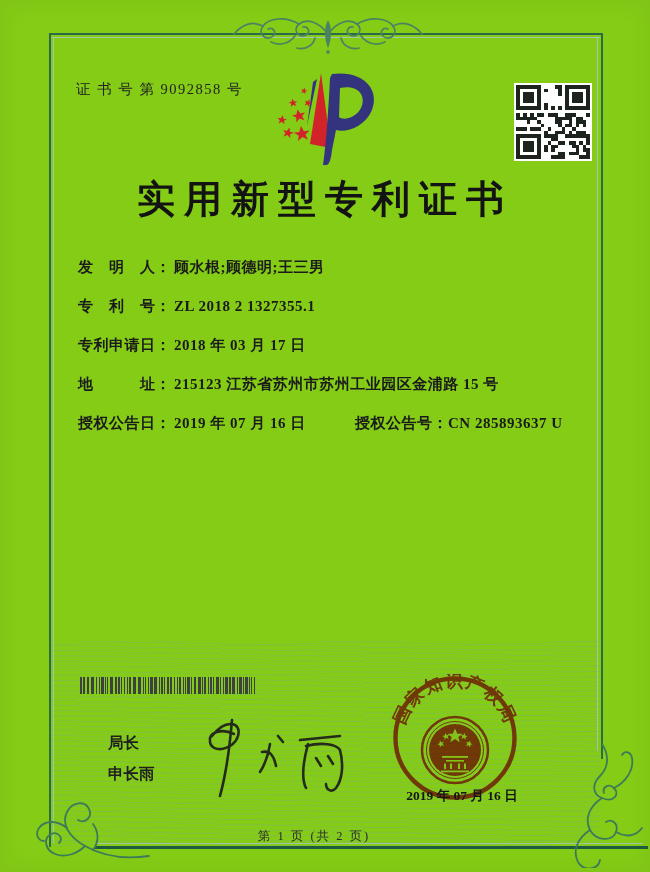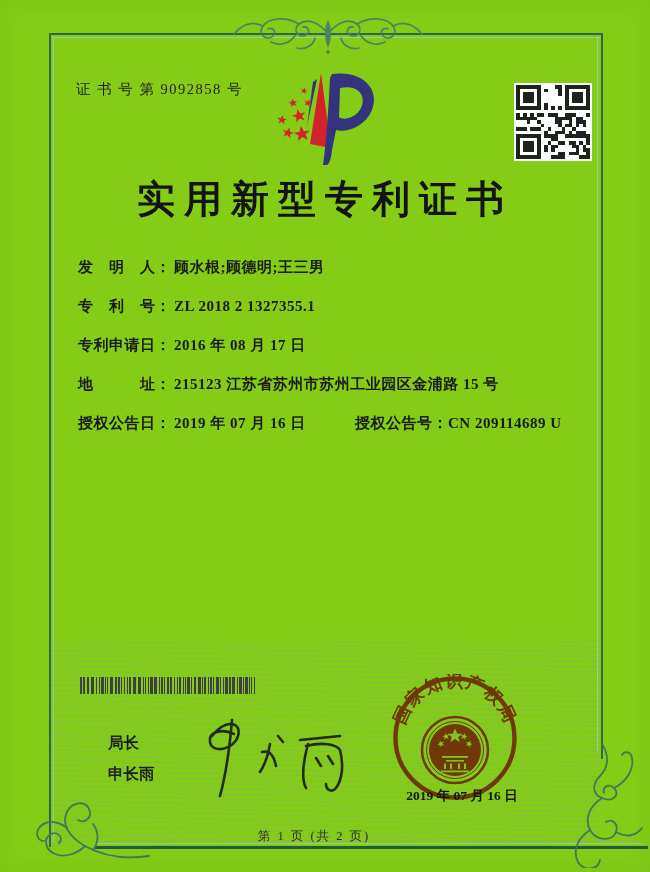--- a/index.html
+++ b/index.html
@@ -320,29 +320,29 @@
   <div class="abs title">实用新型专利证书</div>
 
   <div class="abs fields">
     <div class="field-row">
       <span class="field-label">发　明　人：</span><span>顾水根;顾德明;王三男</span>
     </div>
     <div class="field-row">
       <span class="field-label">专　利　号：</span><span>ZL 2018 2 1327355.1</span>
     </div>
     <div class="field-row">
-      <span class="field-label">专利申请日：</span><span>2016 年 08 月 17 日</span>
+      <span class="field-label">专利申请日：</span><span>2018 年 03 月 17 日</span>
     </div>
     <div class="field-row">
       <span class="field-label">地　　　址：</span><span>215123 江苏省苏州市苏州工业园区金浦路 15 号</span>
     </div>
     <div class="field-row">
       <span class="field-label">授权公告日：</span><span>2019 年 07 月 16 日</span>
       <span class="grant-no">
-        <span>授权公告号：</span><span>CN 209114689 U</span>
+        <span>授权公告号：</span><span>CN 285893637 U</span>
       </span>
     </div>
   </div>
 
   <div class="abs body-text">
   </div>
 
   <svg id="barcode" class="abs" width="178" height="17" viewBox="0 0 178 17" shape-rendering="crispEdges">
       <rect x="0" y="0" width="2" height="17" fill="#3c413e"></rect>
       <rect x="3" y="0" width="2" height="17" fill="#3c413e"></rect>

